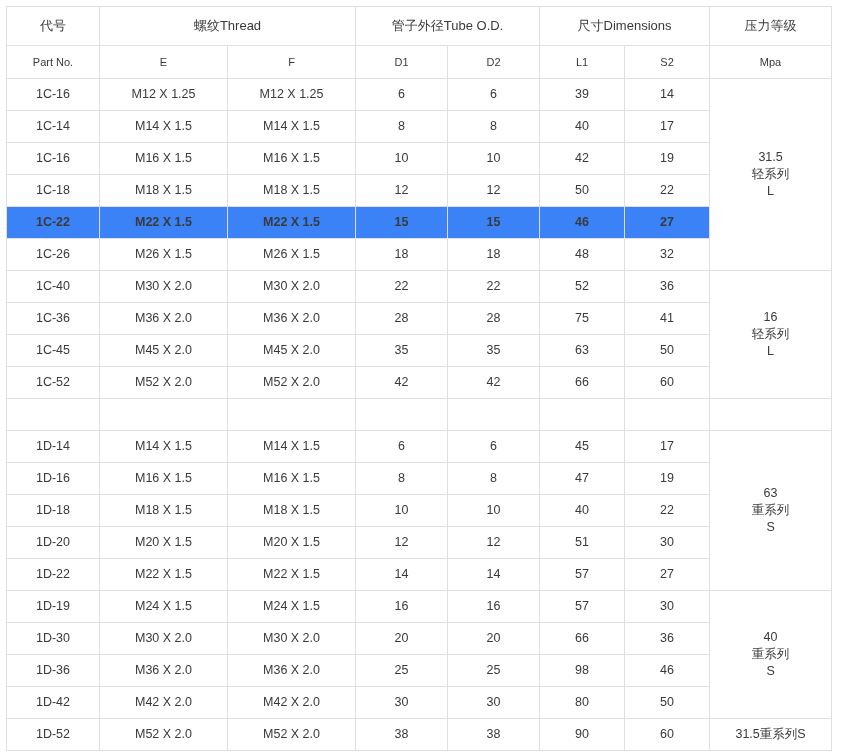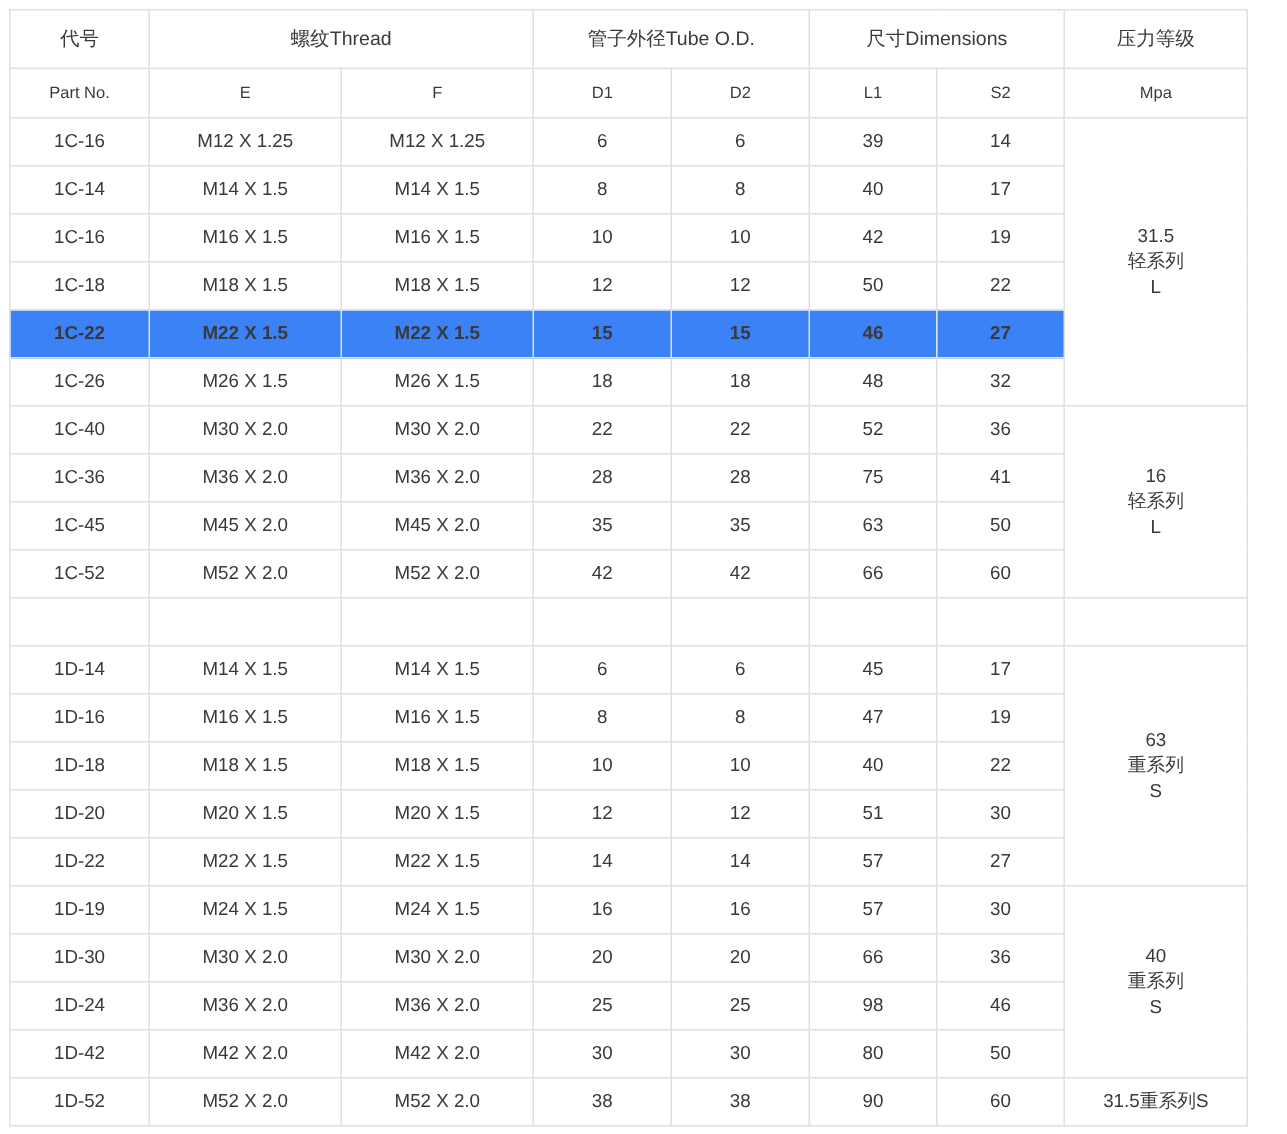--- a/index.html
+++ b/index.html
@@ -277,21 +277,21 @@
     <tr>
       <td>1D-30</td>
       <td>M30 X 2.0</td>
       <td>M30 X 2.0</td>
       <td>20</td>
       <td>20</td>
       <td>66</td>
       <td>36</td>
     </tr>
     <tr>
-      <td>1D-24</td>
+      <td>1D-36</td>
       <td>M36 X 2.0</td>
       <td>M36 X 2.0</td>
       <td>25</td>
       <td>25</td>
       <td>98</td>
       <td>46</td>
     </tr>
     <tr>
       <td>1D-42</td>
       <td>M42 X 2.0</td>

